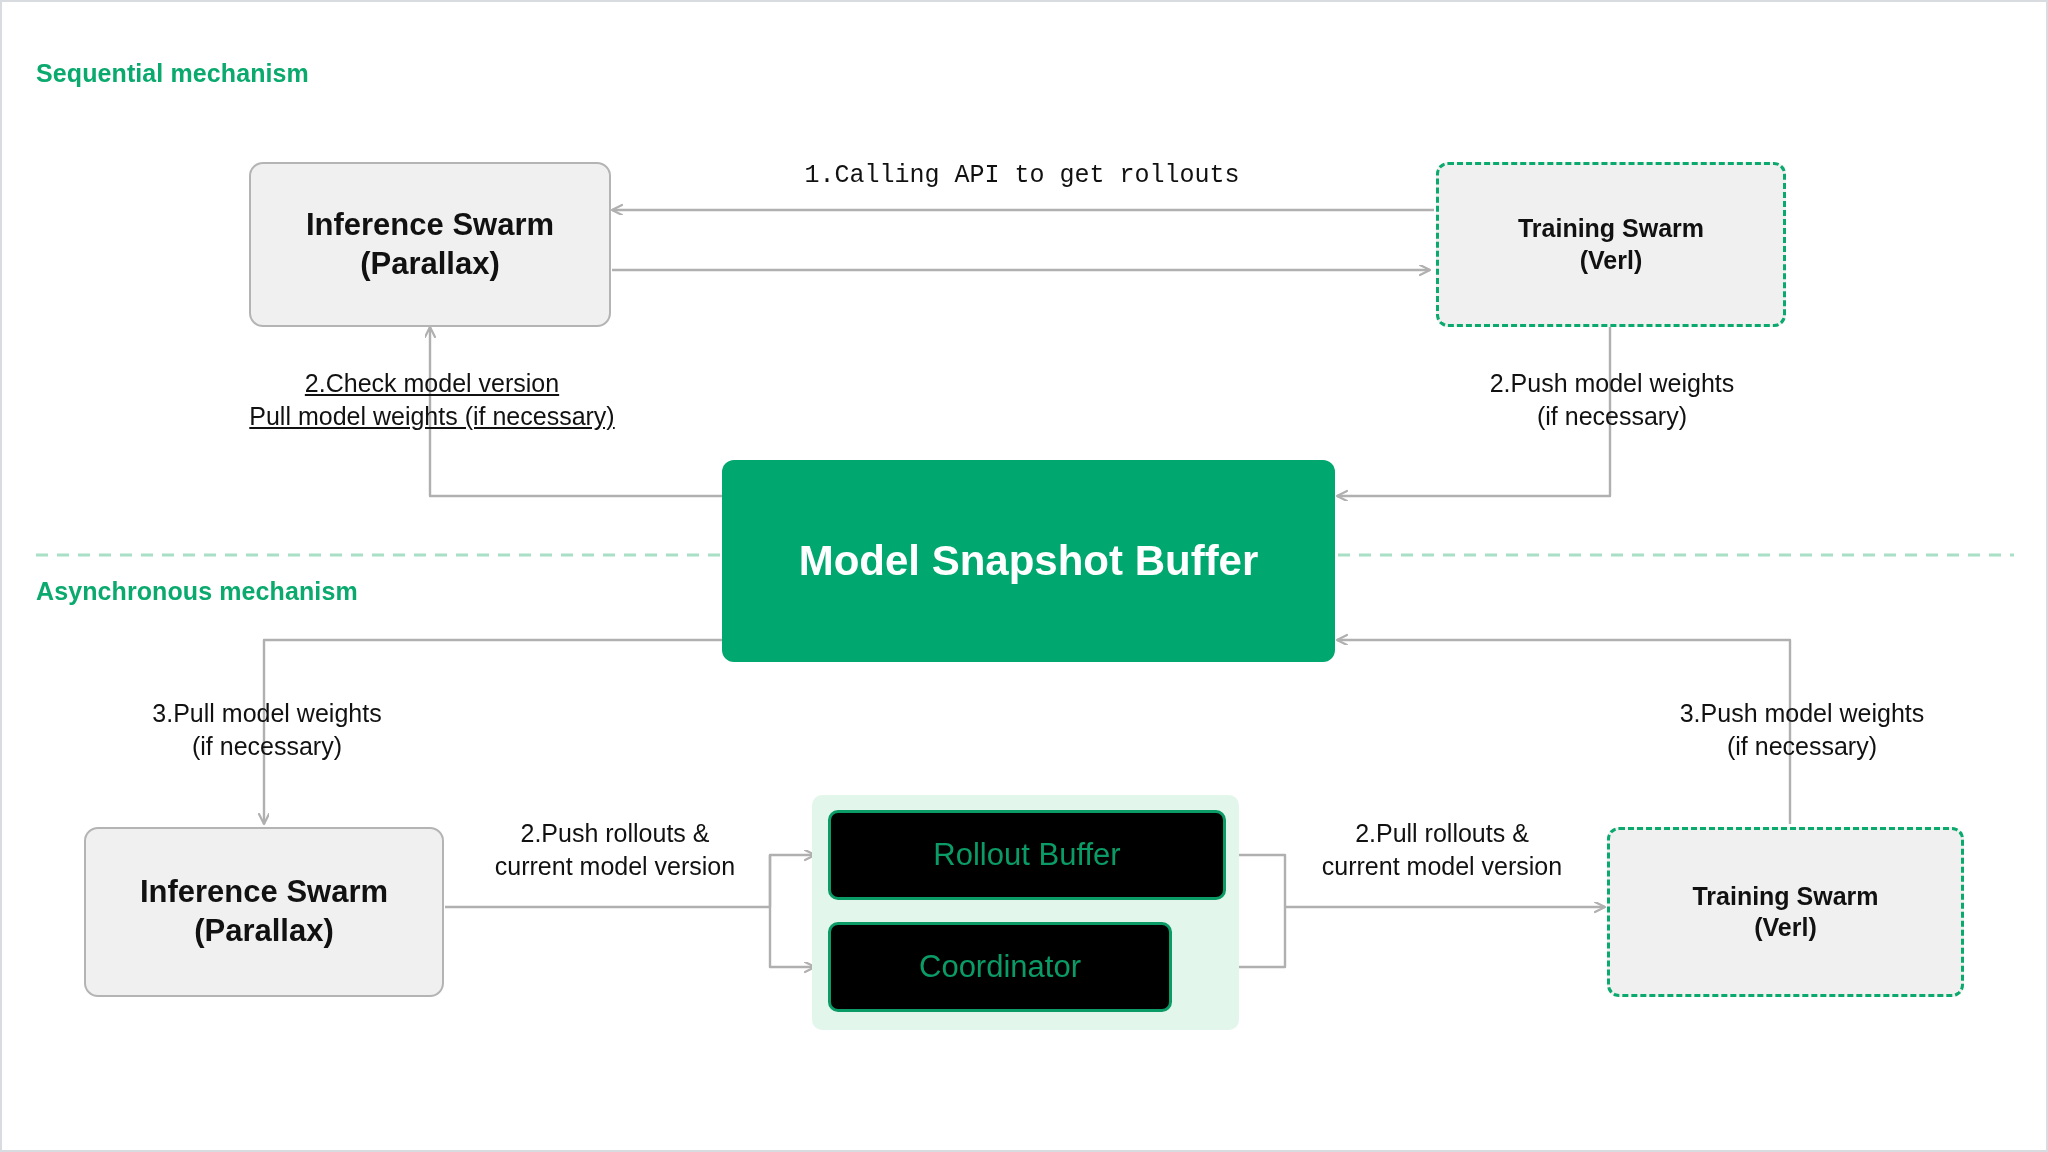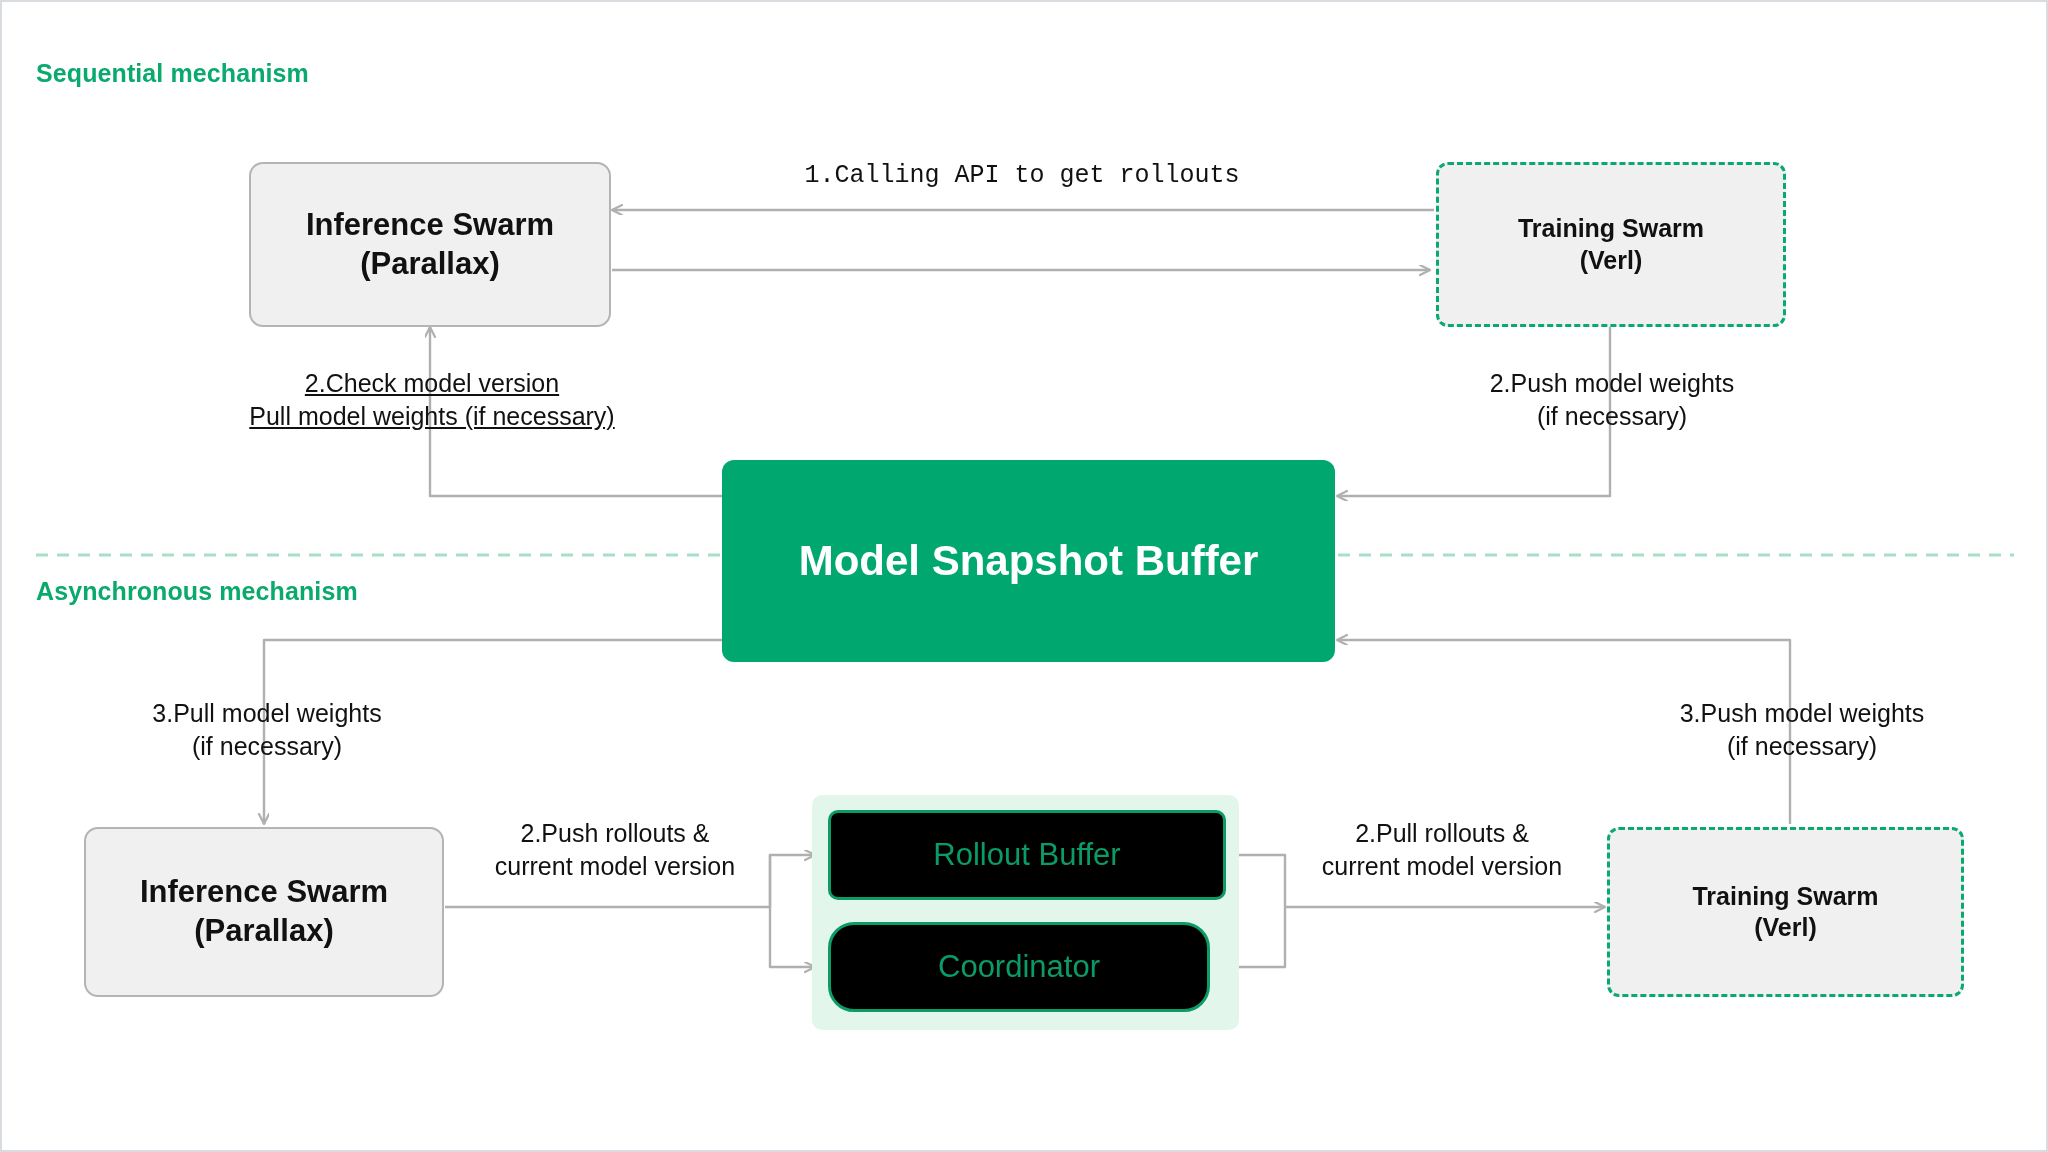--- a/index.html
+++ b/index.html
@@ -163,21 +163,21 @@
     <div>Training Swarm</div>
     <div>(Verl)</div>
   </div>
 
   <div class="cluster" style="left:810px; top:793px; width:427px; height:235px;"></div>
 
   <div class="node-sub" style="left:826px; top:808px; width:398px; height:90px;">
     <div>Rollout Buffer</div>
   </div>
 
-  <div class="node-sub" style="left:826px; top:920px; width:382px; height:90px;border-radius:26px;">
+  <div class="node-sub" style="left:826px; top:920px; width:344px; height:90px;">
     <div>Coordinator</div>
   </div>
 
   <div class="edge-label" style="left:770px; top:157px; width:500px;font-family:Liberation Mono, monospace;">1.Calling API to get rollouts</div>
 
 
   <div class="edge-label" style="left:190px; top:365px; width:480px;text-decoration:underline;">2.Check model version
 Pull model weights (if necessary)</div>
 
   <div class="edge-label" style="left:1420px; top:365px; width:380px;">2.Push model weights

